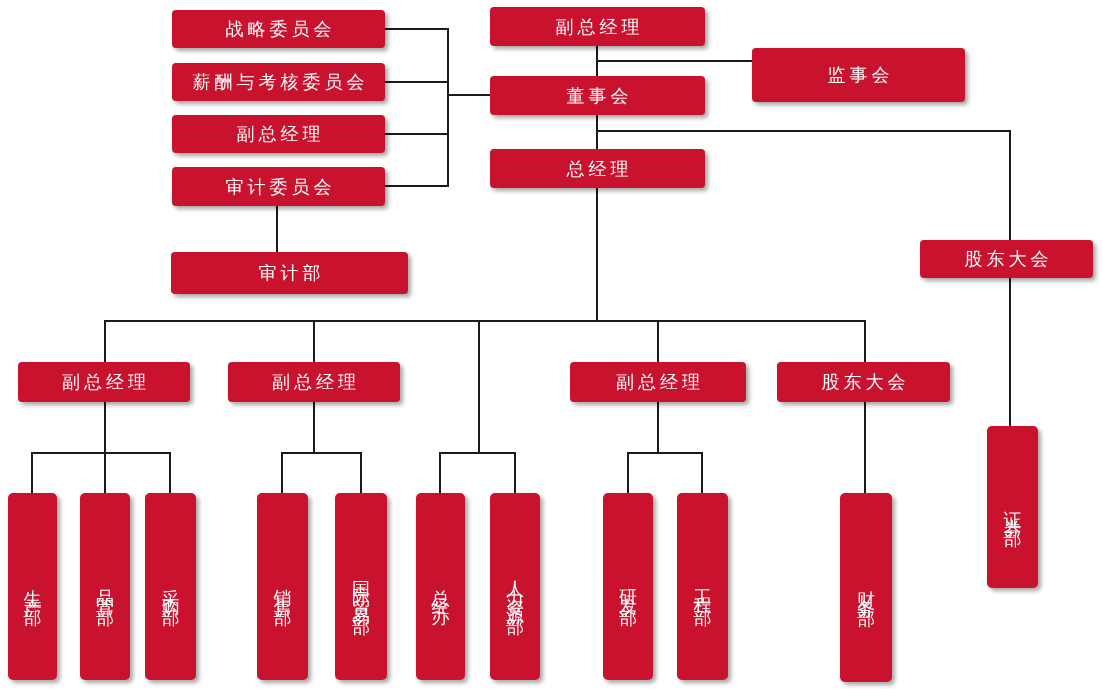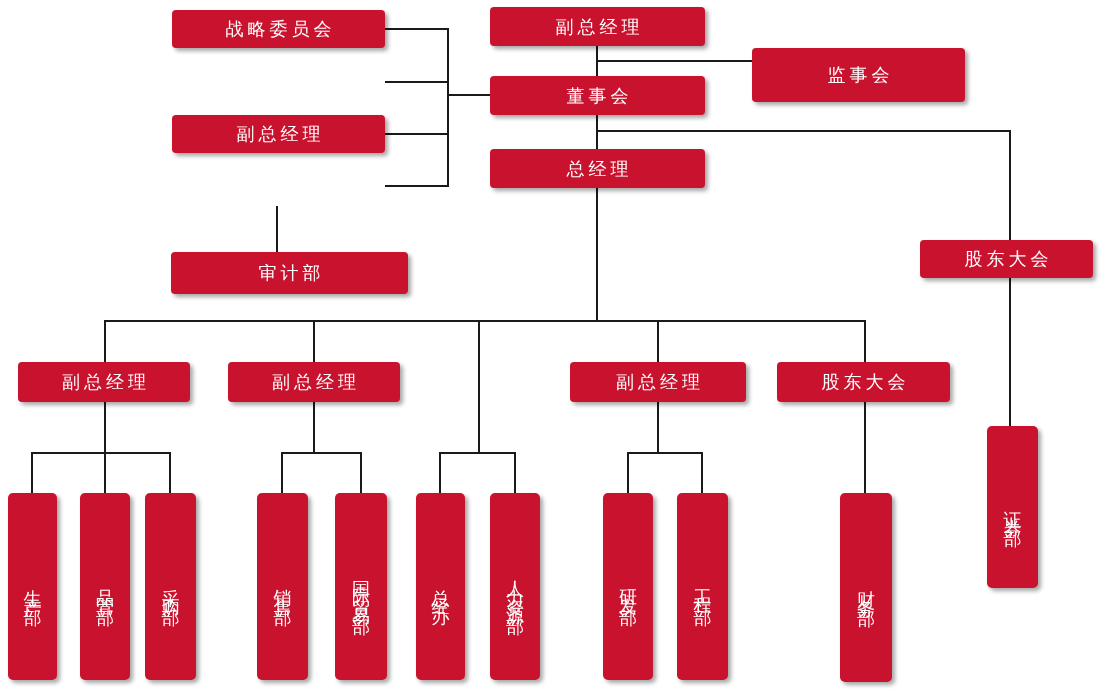--- a/index.html
+++ b/index.html
@@ -90,21 +90,23 @@
   <div class="line" style="left:514px;top:452px;width:2px;height:41px"></div>
 
   <div class="line" style="left:657px;top:402px;width:2px;height:52px"></div>
   <div class="line" style="left:627px;top:452px;width:76px;height:2px"></div>
   <div class="line" style="left:627px;top:452px;width:2px;height:41px"></div>
   <div class="line" style="left:701px;top:452px;width:2px;height:41px"></div>
 
   <div class="line" style="left:864px;top:402px;width:2px;height:91px"></div>
 
   <div class="node" style="left:172px;top:10px;width:213px;height:38px">战略委员会</div>
+  <div class="node" style="left:172px;top:63px;width:213px;height:38px">薪酬与考核委员会</div>
   <div class="node" style="left:172px;top:115px;width:213px;height:38px">副总经理</div>
+  <div class="node" style="left:172px;top:167px;width:213px;height:39px">审计委员会</div>
 
   <div class="node" style="left:490px;top:7px;width:215px;height:39px">副总经理</div>
   <div class="node" style="left:752px;top:48px;width:213px;height:54px">监事会</div>
   <div class="node" style="left:490px;top:76px;width:215px;height:39px">董事会</div>
   <div class="node" style="left:490px;top:149px;width:215px;height:39px">总经理</div>
   <div class="node" style="left:920px;top:240px;width:173px;height:38px">股东大会</div>
   <div class="node" style="left:171px;top:252px;width:237px;height:42px">审计部</div>
 
   <div class="node" style="left:18px;top:362px;width:172px;height:40px">副总经理</div>
   <div class="node" style="left:228px;top:362px;width:172px;height:40px">副总经理</div>

